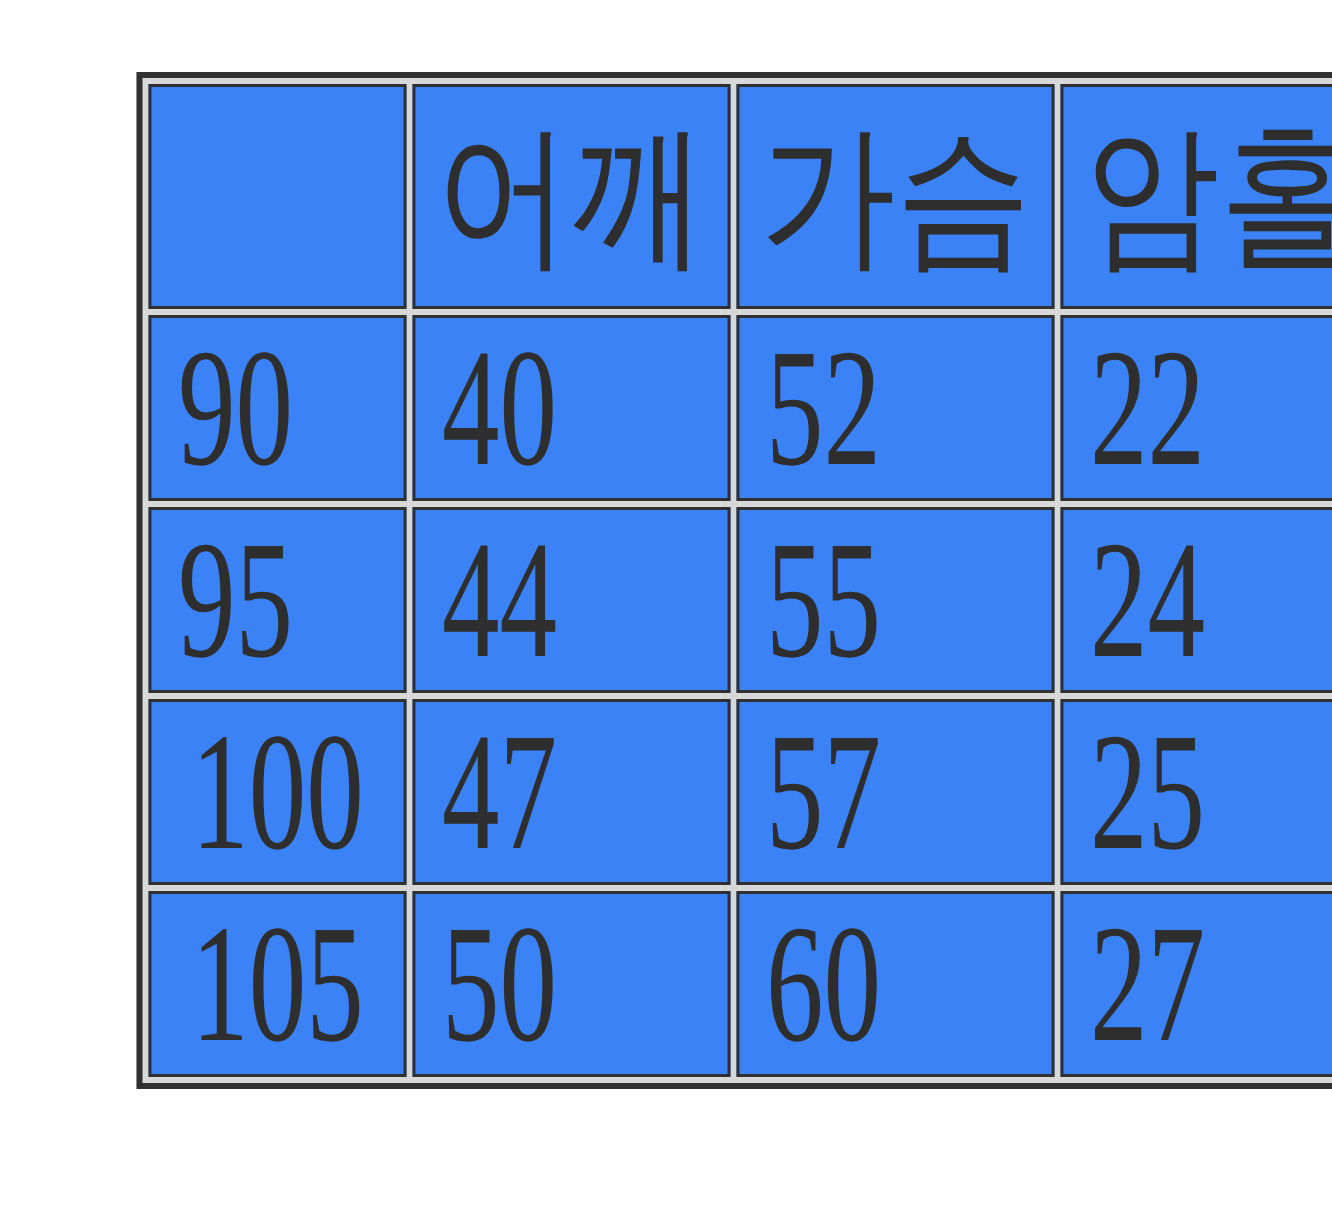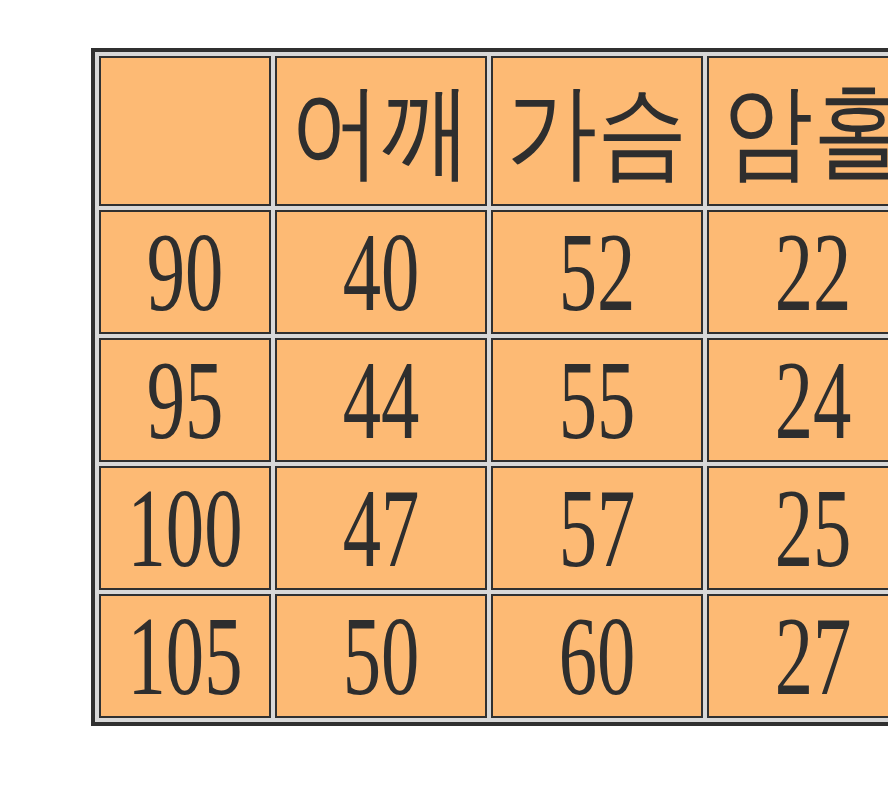--- a/index.html
+++ b/index.html
@@ -24,24 +24,24 @@
     border: 4px solid #303030;
     table-layout: fixed;
     filter: blur(0.4px);
   }
   col.c1 { width: 128px; }
   col.c2 { width: 157px; }
   col.c3 { width: 157px; }
   col.c4 { width: 159px; }
   th, td {
     box-sizing: border-box;
-    background: #fdba74;
+    background: #3b82f6;
     border: 2px solid #303030;
     padding: 0;
-    text-align: center;
+    text-align: left;
     vertical-align: middle;
     line-height: 1;
     overflow: visible;
     white-space: nowrap;
   }
   th { height: 150px; font-weight: normal; }
   td { height: 124px; }
   .kor {
     display: inline-block;
     font-family: "Liberation Sans", sans-serif;

